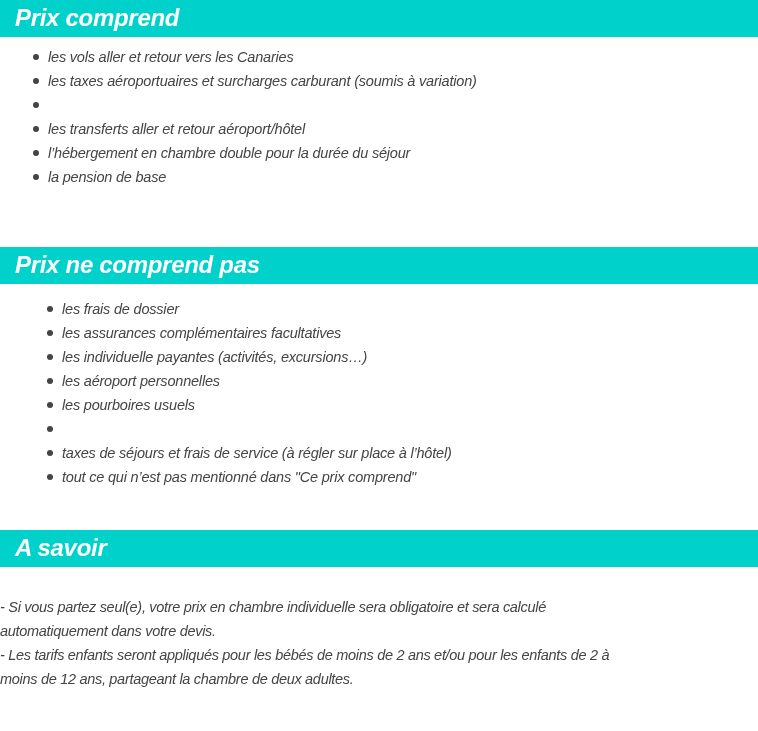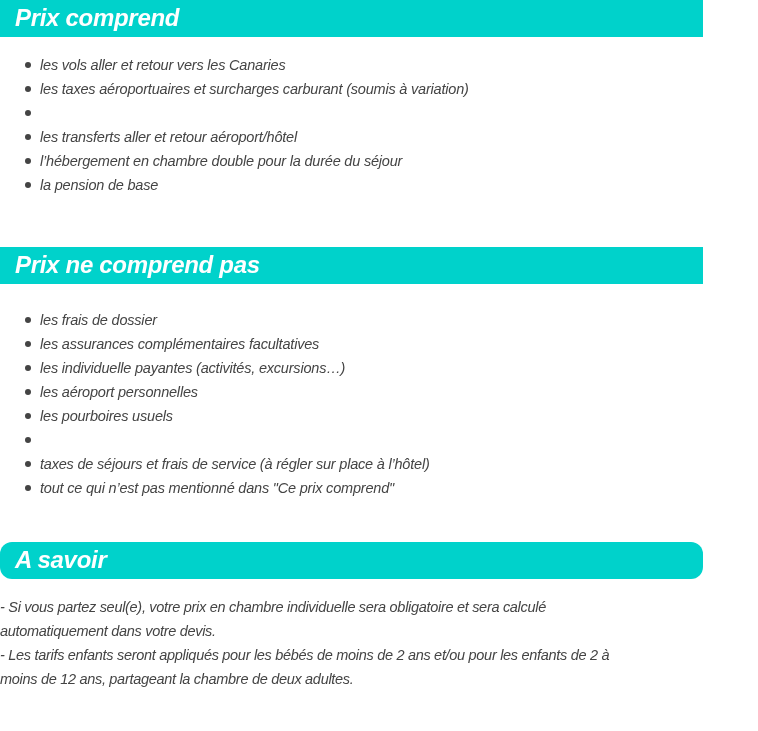--- a/index.html
+++ b/index.html
@@ -11,21 +11,21 @@
       width: 758px;
       height: 731px;
       position: relative;
       overflow: hidden;
       font-family: "Liberation Sans", sans-serif;
       color: #444444;
     }
     .section-header {
       position: absolute;
       left: 0;
-      width: 703px;
+      width: 758px;
       height: 37px;
       background: #00d2cb;
       box-sizing: border-box;
     }
     .section-title {
       position: absolute;
       left: 15px;
       top: 3px;
       margin: 0;
       font-family: "Liberation Sans", sans-serif;
@@ -78,42 +78,42 @@
       margin: 0;
       padding: 0;
     }
   </style>
 </head>
 <body>
 
 <div class="section-header" style="top:0px;">
   <h2 class="section-title">Prix comprend</h2>
 </div>
-<ul class="bullet-list" style="top:53px;">
+<ul class="bullet-list" style="top:45px;margin-left:8px;">
   <li class="bullet-item"><span class="bullet-dot"></span><span>les vols aller et retour vers les Canaries</span></li>
   <li class="bullet-item"><span class="bullet-dot"></span><span>les taxes aéroportuaires et surcharges carburant (soumis à variation)</span></li>
   <li class="bullet-item"><span class="bullet-dot"></span></li>
   <li class="bullet-item"><span class="bullet-dot"></span><span>les transferts aller et retour aéroport/hôtel</span></li>
   <li class="bullet-item"><span class="bullet-dot"></span><span>l’hébergement en chambre double pour la durée du séjour</span></li>
   <li class="bullet-item"><span class="bullet-dot"></span><span>la pension de base</span></li>
 </ul>
 
 <div class="section-header" style="top:247px;">
   <h2 class="section-title">Prix ne comprend pas</h2>
 </div>
-<ul class="bullet-list" style="top:308px;">
+<ul class="bullet-list" style="top:297px;margin-left:22px;">
   <li class="bullet-item"><span class="bullet-dot"></span><span>les frais de dossier</span></li>
   <li class="bullet-item"><span class="bullet-dot"></span><span>les assurances complémentaires facultatives</span></li>
   <li class="bullet-item"><span class="bullet-dot"></span><span>les individuelle payantes (activités, excursions…)</span></li>
   <li class="bullet-item"><span class="bullet-dot"></span><span>les aéroport personnelles</span></li>
   <li class="bullet-item"><span class="bullet-dot"></span><span>les pourboires usuels</span></li>
   <li class="bullet-item"><span class="bullet-dot"></span></li>
   <li class="bullet-item"><span class="bullet-dot"></span><span>taxes de séjours et frais de service (à régler sur place à l’hôtel)</span></li>
   <li class="bullet-item"><span class="bullet-dot"></span><span>tout ce qui n’est pas mentionné dans "Ce prix comprend"</span></li>
 </ul>
 
-<div class="section-header" style="top:542px;border-radius:12px;">
+<div class="section-header" style="top:530px;">
   <h2 class="section-title">A savoir</h2>
 </div>
 <div class="info-block">
   <p class="info-line">- Si vous partez seul(e), votre prix en chambre individuelle sera obligatoire et sera calculé automatiquement dans votre devis.</p>
   <p class="info-line">- Les tarifs enfants seront appliqués pour les bébés de moins de 2 ans et/ou pour les enfants de 2 à moins de 12 ans, partageant la chambre de deux adultes.</p>
 </div>
 
 </body></html>

